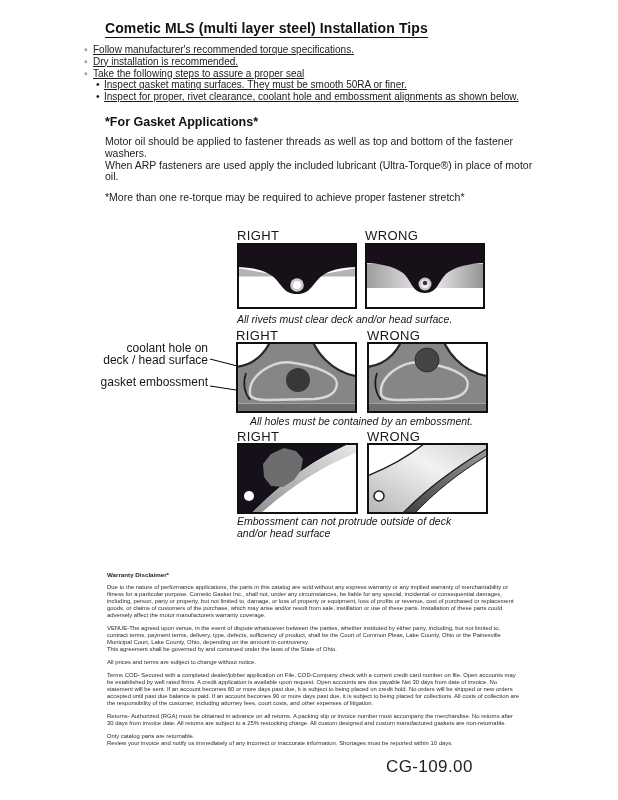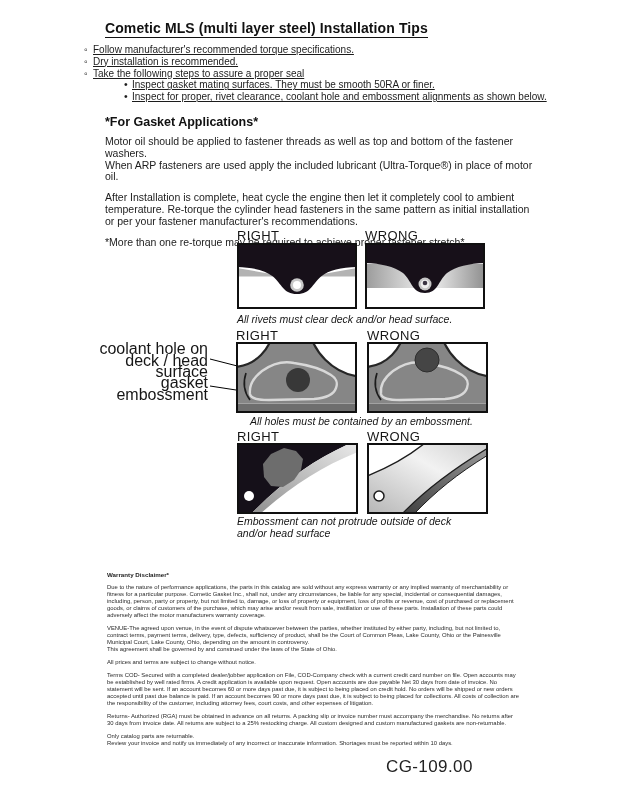--- a/index.html
+++ b/index.html
@@ -10,30 +10,30 @@
   .abs{position:absolute;}
   
   .title{
     left:105px;top:20px;font-size:14px;font-weight:bold;color:#111;
     border-bottom:1.6px solid #111;padding-bottom:1px;letter-spacing:0.1px;white-space:nowrap;
   }
   
   .tips{left:84px;top:44px;font-size:10px;line-height:11.8px;width:470px;text-decoration:underline;}
   .bullet{position:relative;padding-left:9px;white-space:nowrap;}
   .bullet .mk::before{content:"◦";position:absolute;left:0;top:0;font-size:10.5px;}
-  .subbullet{position:relative;margin-left:40px;padding-left:8px;white-space:nowrap;}
+  .subbullet{position:relative;margin-left:12px;padding-left:8px;white-space:nowrap;}
   .subbullet .mk::before{content:"•";position:absolute;left:0;top:0;font-size:10.5px;}
   
   .diesel{left:105px;top:115px;width:440px;}
   .diesel h2{font-size:12.5px;font-weight:bold;color:#111;margin:0 0 7px 0;}
   .diesel p{font-size:10.5px;line-height:11.8px;margin:0 0 9px 0;white-space:pre-line;}
   
   .dlabel{font-size:13px;letter-spacing:0.4px;text-align:left;color:#161616;}
   .dcaption{font-size:10.5px;color:#161616;white-space:pre-line;line-height:11.5px;font-style:italic;}
-  .ptr-label{font-size:16px;line-height:11.5px;text-align:right;color:#161616;}
+  .ptr-label{font-size:12px;line-height:11.5px;text-align:right;color:#161616;}
   svg.diagram{display:block;}
   .leader{pointer-events:none;}
   
   .disclaimer{left:107px;top:571px;width:414px;color:#2b2b2b;}
   .disclaimer h3{font-size:6.2px;font-weight:bold;margin:0 0 6px 0;color:#222;}
   .disclaimer p{font-size:5.9px;line-height:7px;margin:0 0 6px 0;white-space:pre-line;}
   
   .pagenum{left:386px;top:757px;font-size:17px;letter-spacing:0.4px;color:#222;}
 </style>
 </head>
@@ -48,23 +48,20 @@
     <div class="bullet"><span class="mk"></span><span>Dry installation is recommended.</span></div>
     <div class="bullet"><span class="mk"></span><span>Take the following steps to assure a proper seal</span></div>
     <div class="subbullet"><span class="mk"></span><span>Inspect gasket mating surfaces.  They must be smooth 50RA or finer.</span></div>
     <div class="subbullet"><span class="mk"></span><span>Inspect for proper, rivet clearance, coolant hole and embossment alignments as shown below.</span></div>
   </div>
 
   <div class="abs diesel">
     <h2>*For Gasket Applications*</h2>
     <p>Motor oil should be applied to fastener threads as well as top and bottom of the fastener washers.
 When ARP fasteners are used apply the included lubricant (Ultra-Torque®) in place of motor oil.</p>
-    <p>After Installation is complete, heat cycle the engine then let it completely cool to ambient
-temperature. Re-torque the cylinder head fasteners in the same pattern as initial installation
-or per your fastener manufacturer's recommendations.</p>
     <p>*More than one re-torque may be required to achieve proper fastener stretch*</p>
   </div>
 
   <div class="abs dlabel" style="left:237px;top:228px;width:120px;">RIGHT</div>
   <div class="abs dlabel" style="left:365px;top:228px;width:120px;">WRONG</div>
 
   <svg class="abs diagram" style="left:237px;top:243px;" width="120" height="66" viewBox="0 0 120 66">
     <rect x="0" y="0" width="120" height="66" fill="#ffffff"></rect>
     <polygon points="0,25 48,33.5 0,33.5" fill="#b3b3b3"></polygon>
     <polygon points="120,25 72,33.5 120,33.5" fill="#b3b3b3"></polygon>

